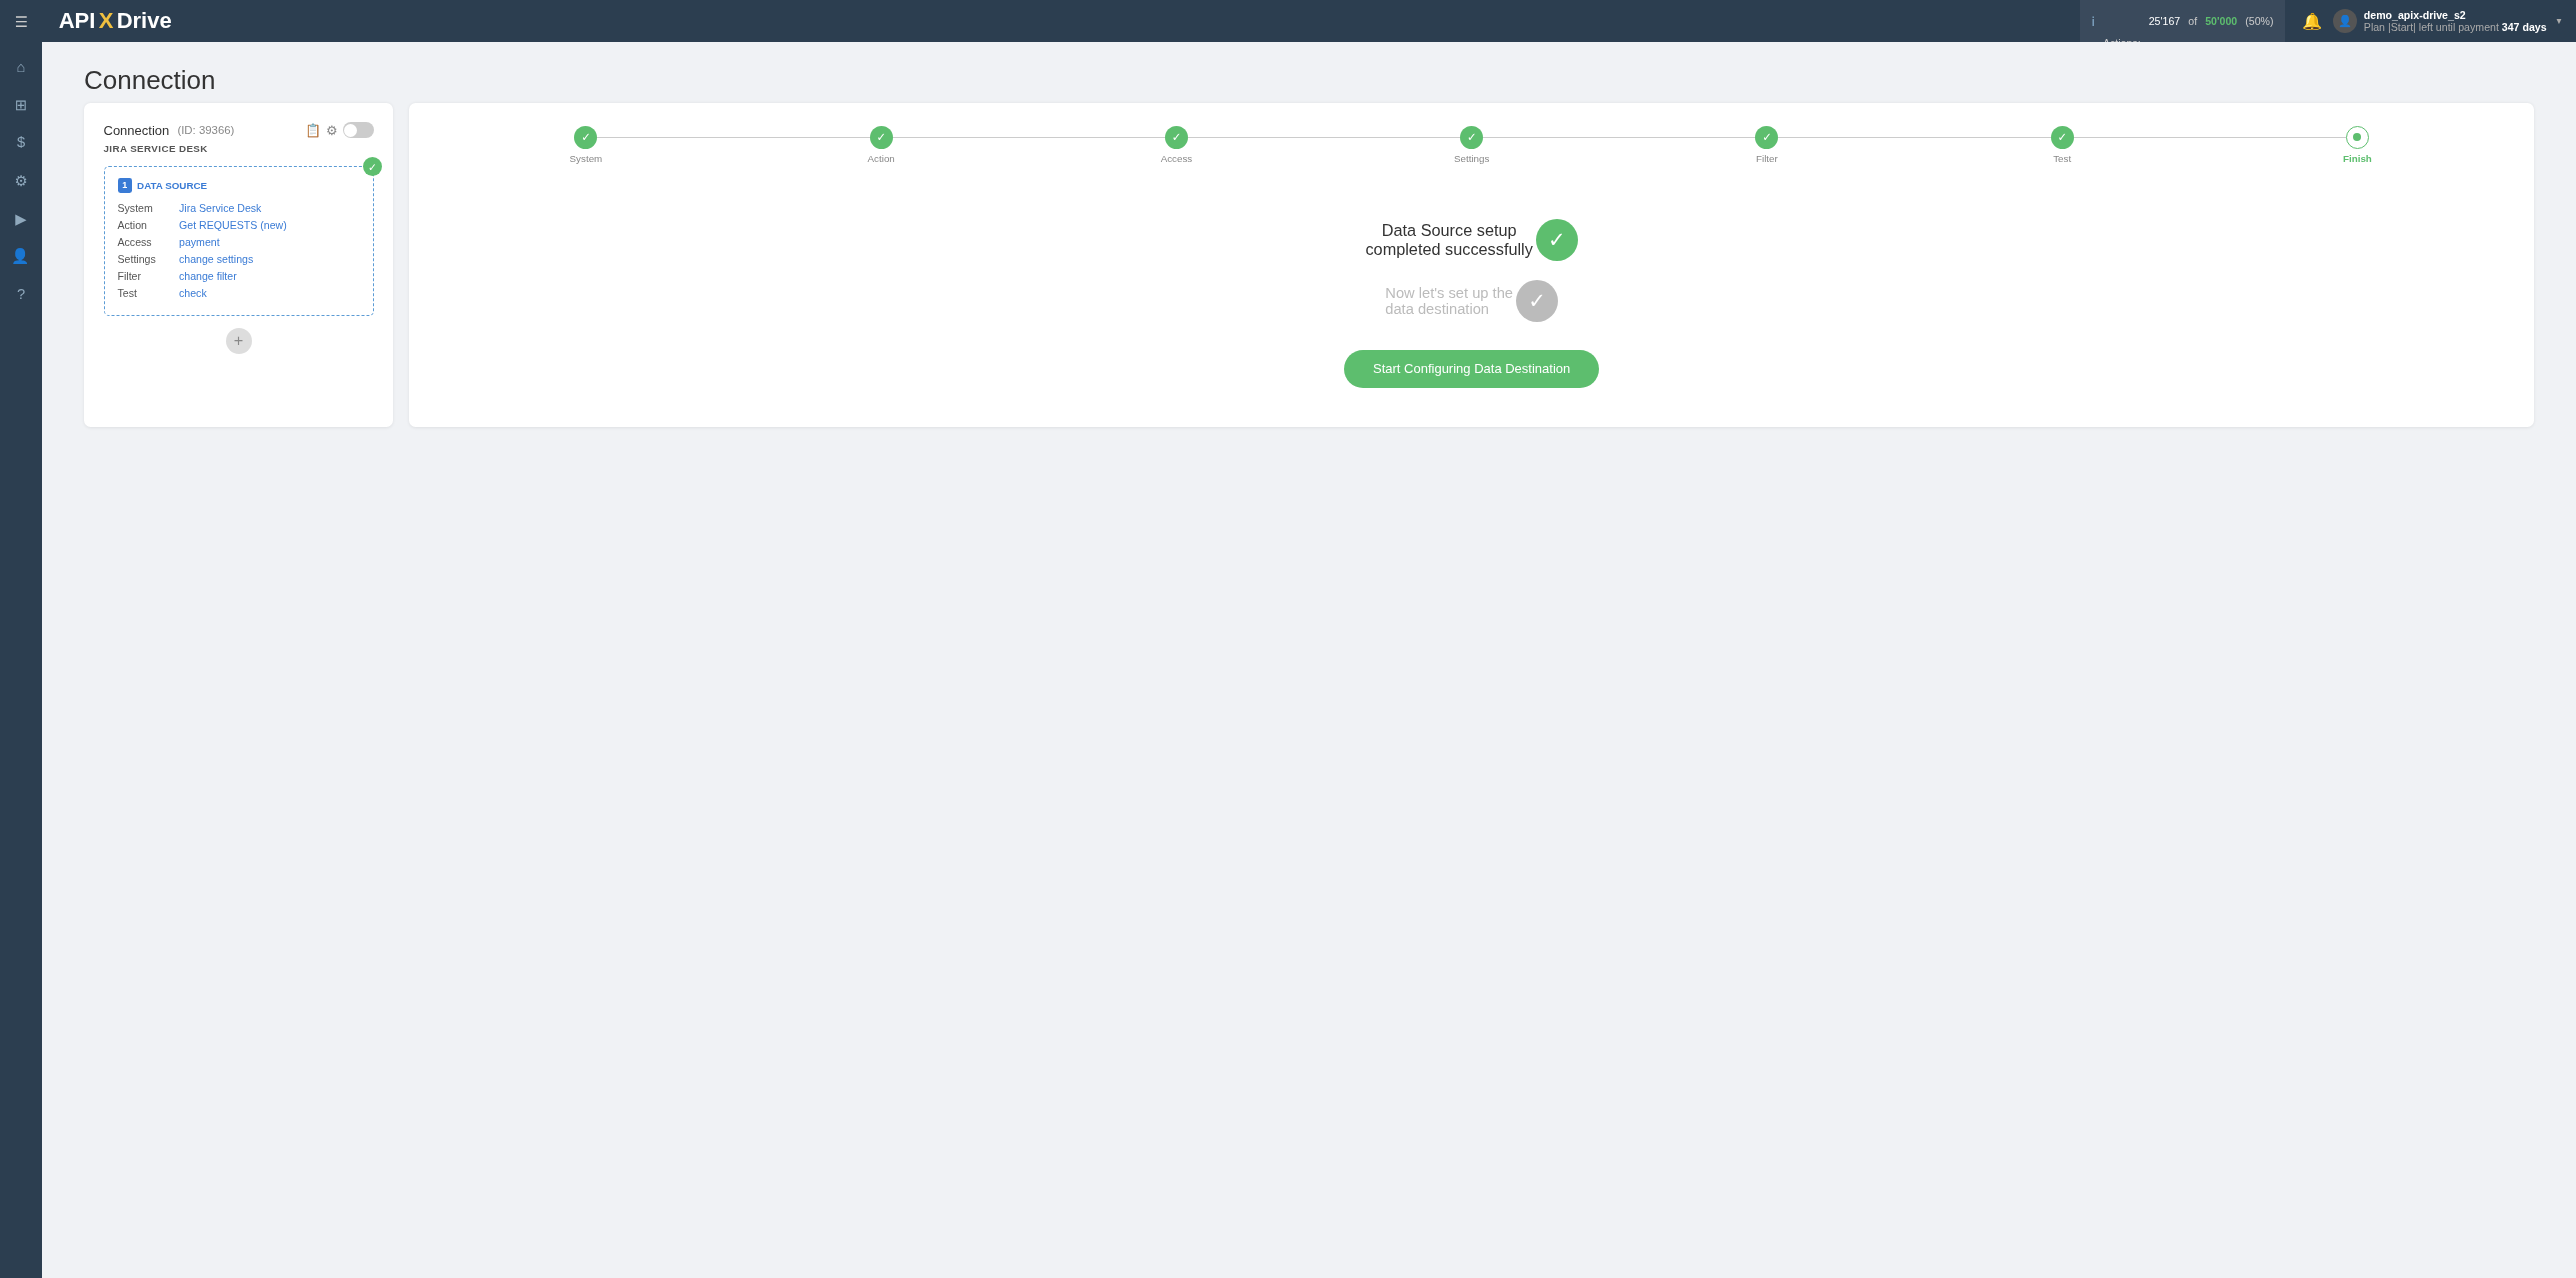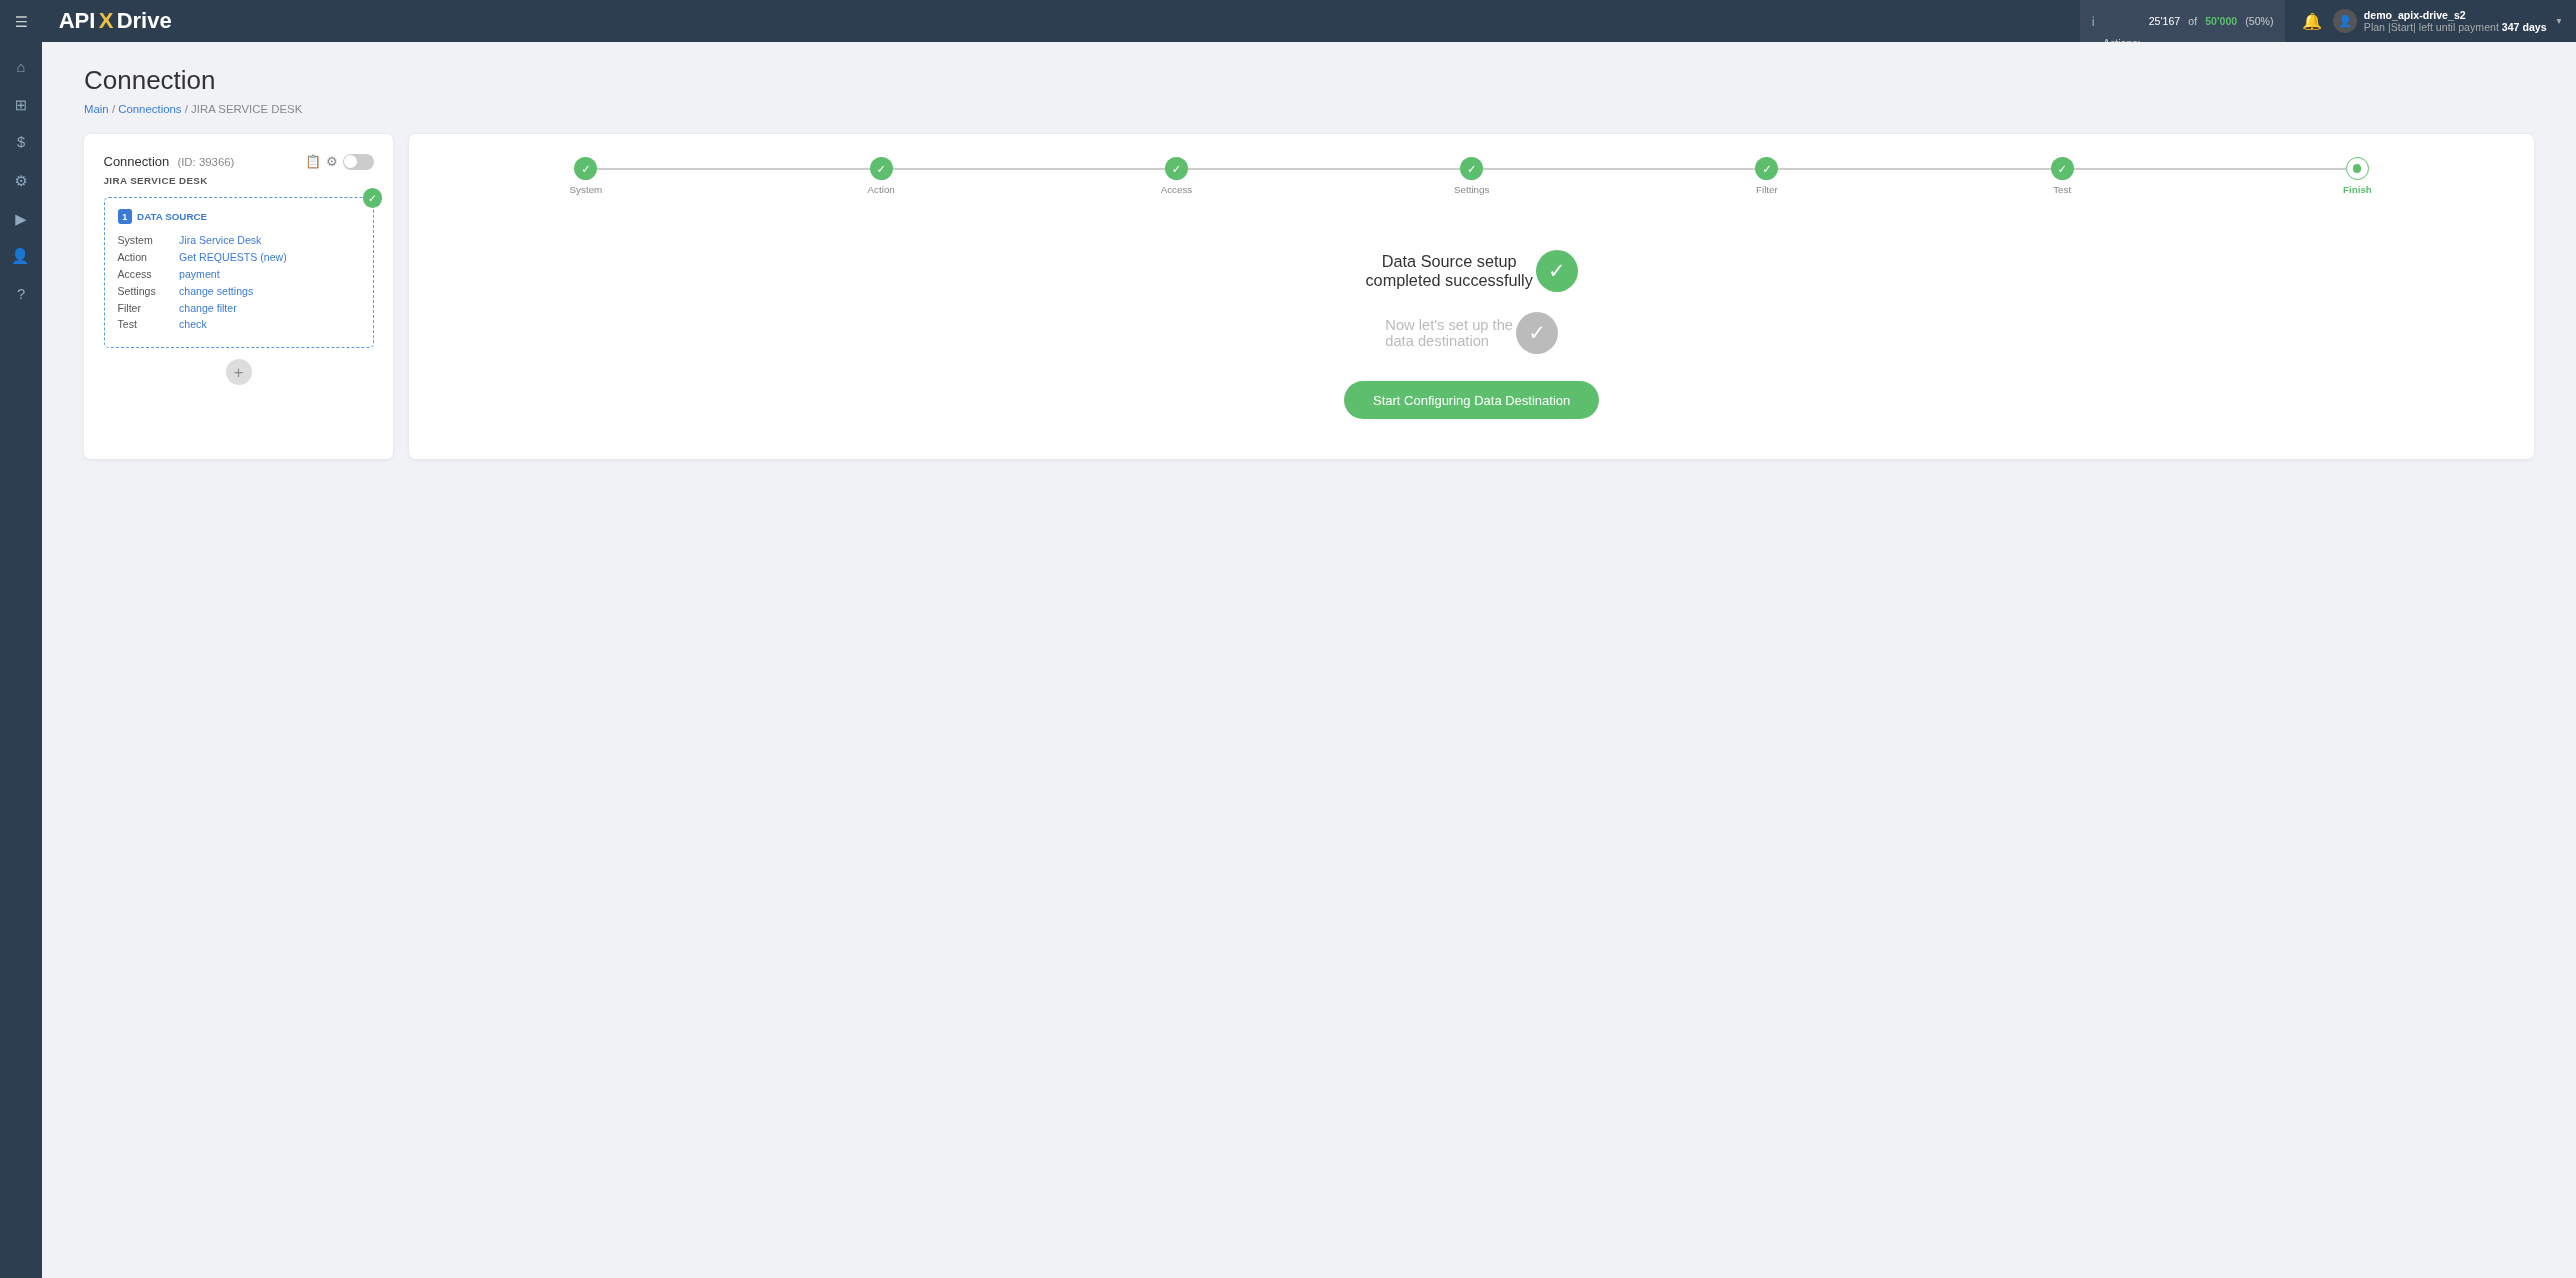--- a/index.html
+++ b/index.html
@@ -304,27 +304,20 @@
     <div class="sidebar-item">⊞</div>
     <div class="sidebar-item">$</div>
     <div class="sidebar-item">⚙</div>
     <div class="sidebar-item">▶</div>
     <div class="sidebar-item">👤</div>
     <div class="sidebar-item">?</div>
   </aside>
 
   <main class="content">
     <h1 class="page-title">Connection</h1>
-    <div class="breadcrumb">
-      <a href="#">Main</a>
-      <span> / </span>
-      <a href="#">Connections</a>
-      <span> / </span>
-      <span>JIRA SERVICE DESK</span>
-    </div>
 
     <div class="cards-row">
 
       <div class="left-card">
         <div class="card-header">
           <span class="card-title">Connection</span>
           <span class="card-title-id">(ID: 39366)</span>
           <div class="card-icons">
             <span title="Copy">📋</span>
             <span title="Settings">⚙</span>

